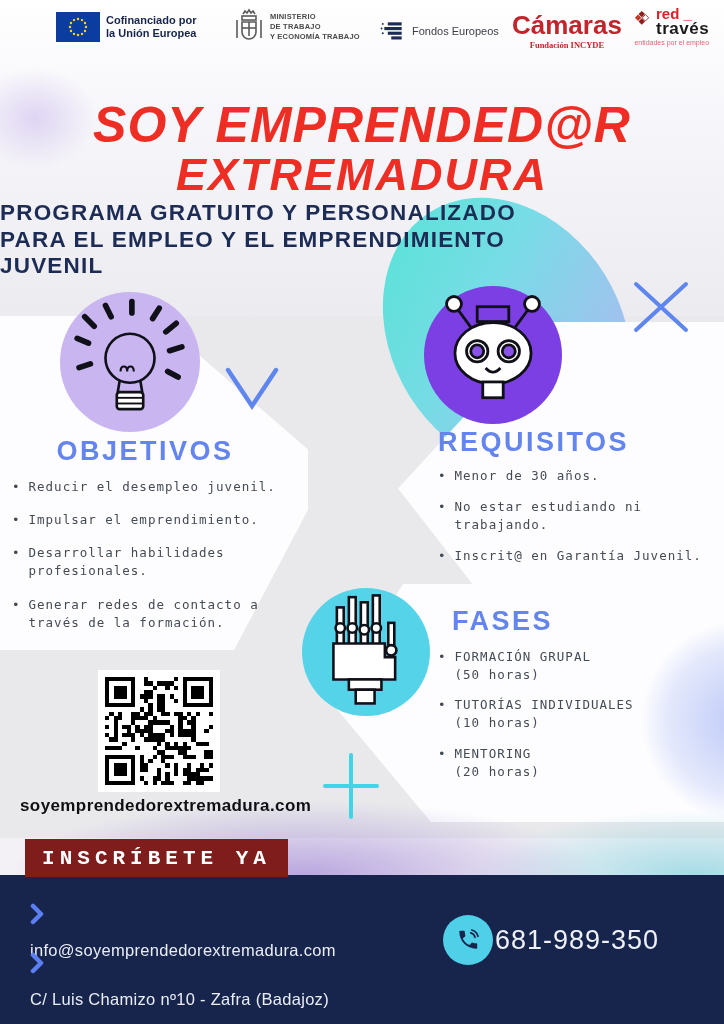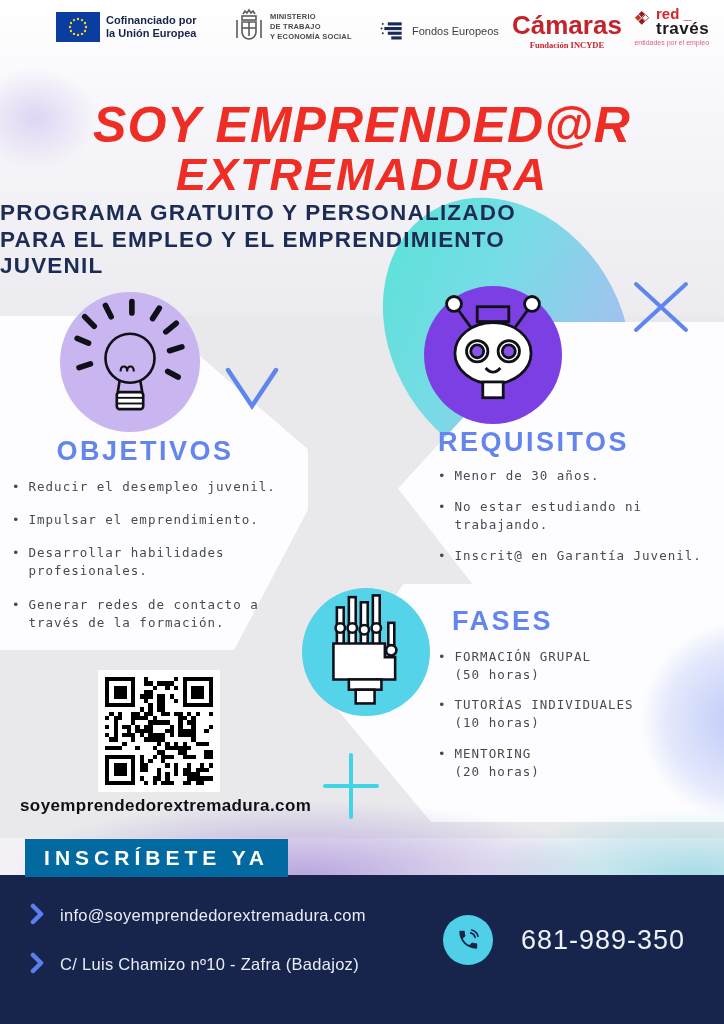--- a/index.html
+++ b/index.html
@@ -84,28 +84,28 @@
   .l-requisitos li{margin-bottom:13px;}
   .l-fases{left:438px;top:648px;width:286px;}
   .l-fases li{margin-bottom:12px;}
   .fase-name,.fase-hours{display:block;}
 
   
   .qr{position:absolute;left:98px;top:670px;width:122px;height:122px;background:#fff;padding:7px;z-index:6;}
   .website{position:absolute;left:20px;top:796px;z-index:6;font-weight:bold;font-size:17px;color:#101014;letter-spacing:.4px;}
 
   
-  .cta{position:absolute;left:25px;top:839px;width:263px;height:38px;background:#0369a1;z-index:6;
+  .cta{position:absolute;left:25px;top:839px;width:263px;height:38px;background:#7f1d1d;z-index:6;
        display:flex;align-items:center;justify-content:center;
-       color:#fff;font-weight:bold;font-size:21px;letter-spacing:5px;cursor:pointer;border:none;}
+       color:#fff;font-weight:bold;font-size:21px;letter-spacing:5px;cursor:pointer;border:none;font-family:Liberation Mono, monospace;}
   .footer{position:absolute;left:0;top:875px;width:724px;height:149px;background:#17254c;z-index:5;}
-  .f-row{position:absolute;display:flex;align-items:flex-end;gap:16px;color:#e9edf6;font-size:16.5px;letter-spacing:.3px;}
+  .f-row{position:absolute;display:flex;align-items:flex-start;gap:16px;color:#e9edf6;font-size:16.5px;letter-spacing:.3px;flex-direction:column;}
   .f-email{left:30px;top:28px;}
   .f-address{left:30px;top:77px;}
-  .f-phone{position:absolute;left:443px;top:40px;display:flex;align-items:center;gap:28px;}
+  .f-phone{position:absolute;left:443px;top:40px;display:flex;align-items:center;gap:2px;}
   .phone-circle{width:50px;height:50px;border-radius:50%;background:#4fd0e8;display:flex;align-items:center;justify-content:center;}
   .phone-number{color:#eef1f8;font-size:27px;letter-spacing:1px;}
 </style>
 </head>
 <body>
 
 <div class="poster">
 
   <div class="bg-top"></div>
   <div class="bg-mid"></div>
@@ -151,21 +151,21 @@
           <path d="M8 14 h14 v10 a7 7 0 0 1 -14 0 z"></path>
           <line x1="15" y1="14" x2="15" y2="28"></line>
           <line x1="8" y1="20" x2="22" y2="20"></line>
           <line x1="3" y1="12" x2="3" y2="30"></line>
           <line x1="27" y1="12" x2="27" y2="30"></line>
         </g>
       </svg>
       <div class="ministry-text">
         <div>MINISTERIO</div>
         <div>DE TRABAJO</div>
-        <div>Y ECONOMÍA SOCIAL</div>
+        <div>Y ECONOMÍA TRABAJO</div>
       </div>
     </div>
 
     <div class="logo fondos">
       <svg width="26" height="26" viewBox="0 0 30 30">
         <g fill="#1b2a56">
           <rect x="9" y="5" width="16" height="3.6"></rect>
           <rect x="5" y="10.4" width="20" height="3.6"></rect>
           <rect x="9" y="15.8" width="16" height="3.6"></rect>
           <rect x="13" y="21.2" width="12" height="3.6"></rect>

